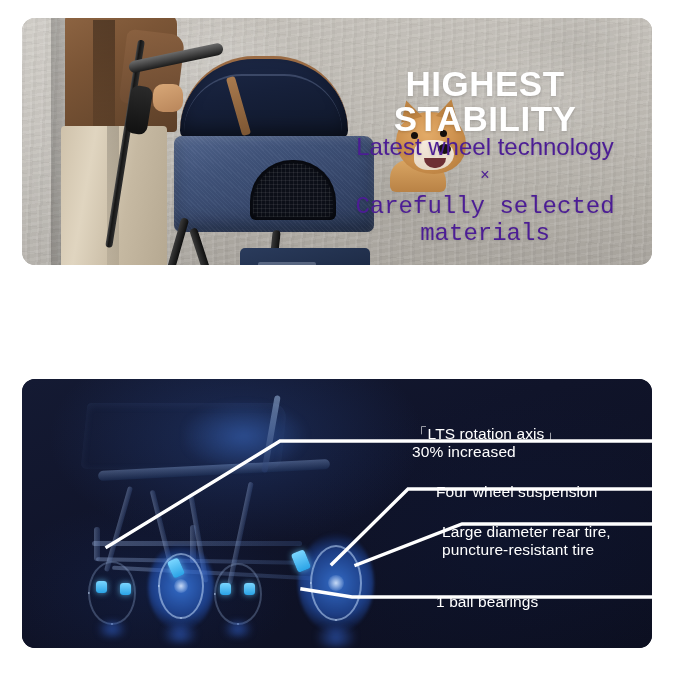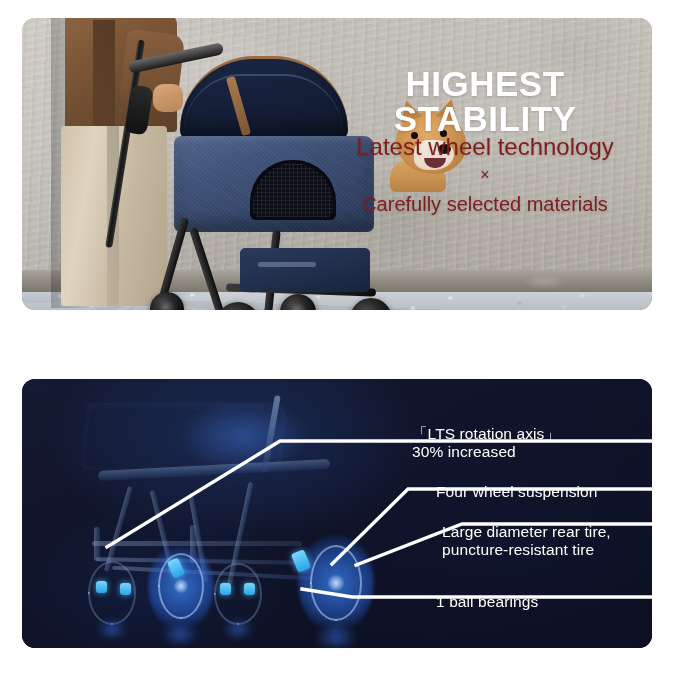--- a/index.html
+++ b/index.html
@@ -7,21 +7,21 @@
     width: 679px; height: 679px;
     background: #ffffff;
     font-family: "Liberation Sans", sans-serif;
     overflow: hidden;
   }
   .page { position: relative; width: 679px; height: 679px; background:#fff; }
 
   
   .panel-top {
     position: absolute; left: 22px; top: 18px;
-    width: 630px; height: 292px;
+    width: 630px; height: 247px;
     border-radius: 13px; overflow: hidden;
     background: #b9b5af;
   }
   
   .wall {
     position: absolute; inset: 0;
     background:
       linear-gradient(105deg, rgba(255,255,255,.22) 0%, rgba(255,255,255,0) 38%),
       linear-gradient(180deg, #c6c2bb 0%, #bdb9b2 46%, #b3afa8 74%, #aaa69f 100%);
   }
@@ -230,26 +230,26 @@
 
   
   .hs-title {
     position: absolute; left: 288px; top: 48px; width: 350px;
     color: #ffffff; font-size: 35px; font-weight: 700; letter-spacing: .5px;
     text-align: center; line-height: 1;
     text-shadow: 0 1px 3px rgba(0,0,0,.18);
   }
   .hs-sub1, .hs-sub2, .hs-x {
     position: absolute; width: 370px; left: 278px;
-    color: #7f1d1d; text-align:center; font-weight: 400;
+    color: #4c1d95; text-align:center; font-weight: 400;
     text-shadow: 0 1px 3px rgba(0,0,0,.16);
   }
   .hs-sub1 { top: 115px; font-size: 24px; }
   .hs-x    { top: 148px; font-size: 16px; }
-  .hs-sub2 { top: 175px; font-size: 20px; }
+  .hs-sub2 { top: 175px; font-size: 24px; font-family: Liberation Mono, monospace; }
 
   
   .panel-bot {
     position: absolute; left: 22px; top: 379px;
     width: 630px; height: 269px;
     border-radius: 13px; overflow: hidden;
     background: #0e1124;
   }
   .bot-bg {
     position: absolute; inset: 0;

